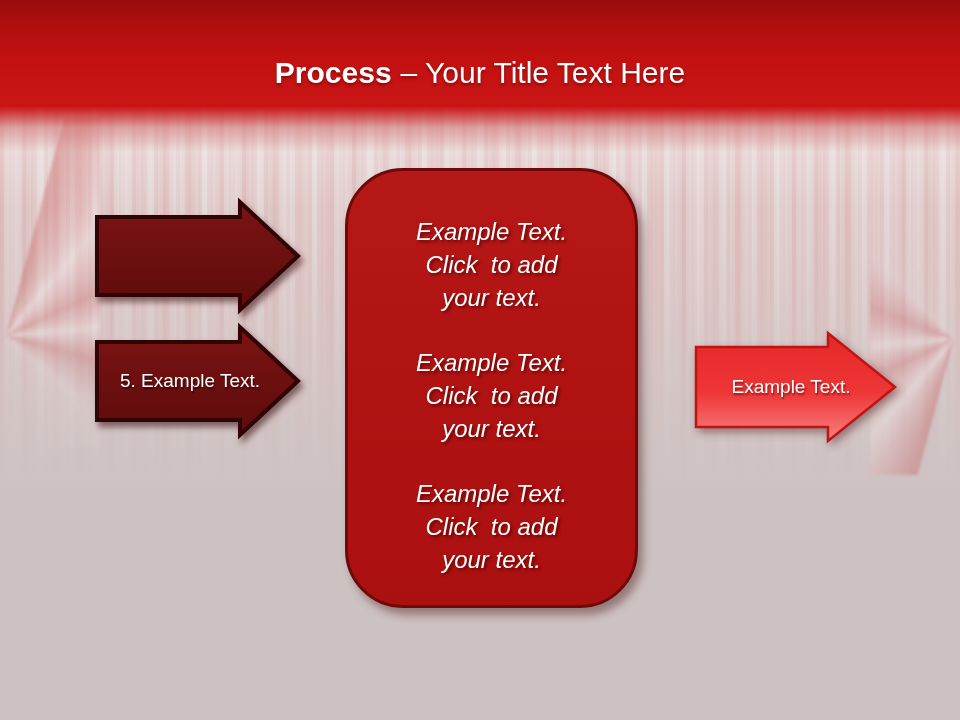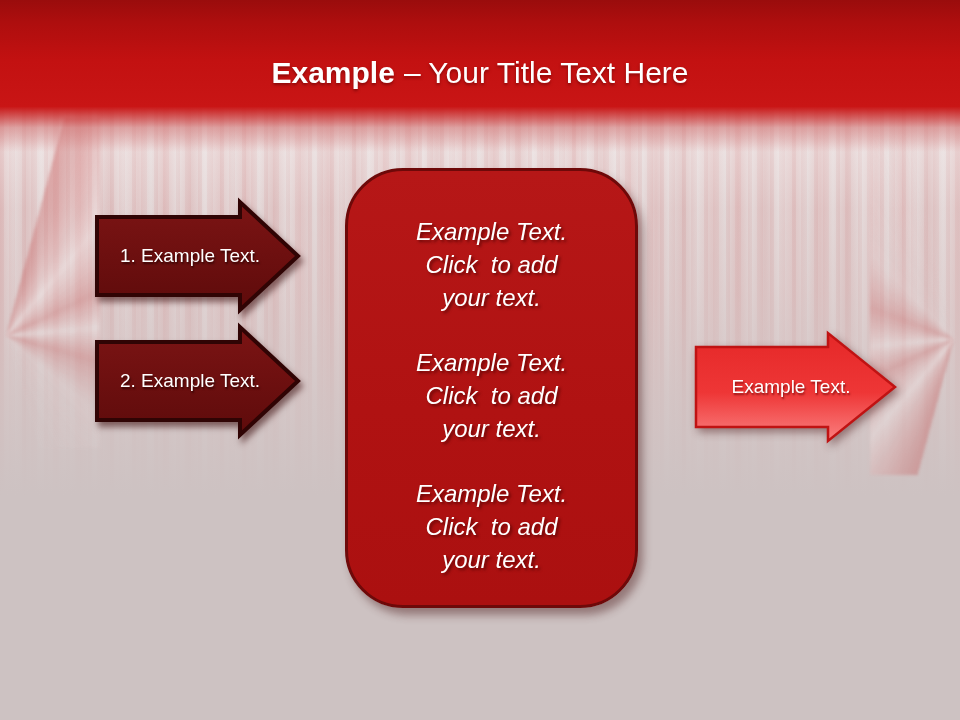--- a/index.html
+++ b/index.html
@@ -115,49 +115,48 @@
 <div class="slide">
 
   <div class="curtain">
     <div class="streaks"></div>
     <div class="drape left"></div>
     <div class="drape right"></div>
   </div>
 
   <div class="header-band"></div>
   <div class="slide-title">
-    <span class="emph">Example</span><span class="rest">– Your Title Text Here</span>
+    <span class="emph">Process</span><span class="rest">– Your Title Text Here</span>
   </div>
 
   <svg width="0" height="0" style="position:absolute">
     <defs>
       <linearGradient id="maroonGrad" x1="0" y1="0" x2="0" y2="1">
         <stop offset="0" stop-color="#7c1414"></stop>
         <stop offset="1" stop-color="#5e0b0b"></stop>
       </linearGradient>
       <linearGradient id="brightGrad" x1="0" y1="0" x2="0" y2="1">
         <stop offset="0" stop-color="#e52828"></stop>
         <stop offset="0.55" stop-color="#ee3636"></stop>
         <stop offset="1" stop-color="#fa8080"></stop>
       </linearGradient>
     </defs>
   </svg>
 
   <div class="larrow pos1">
     <svg viewBox="0 0 207 116">
       <polygon points="2,19 145,19 145,4 203,58 145,112 145,97 2,97" fill="url(#maroonGrad)" stroke="#300404" stroke-width="4" stroke-linejoin="miter"></polygon>
     </svg>
-    <div class="larrow-label">1. Example Text.</div>
   </div>
 
   <div class="larrow pos2">
     <svg viewBox="0 0 207 116">
       <polygon points="2,19 145,19 145,4 203,58 145,112 145,97 2,97" fill="url(#maroonGrad)" stroke="#300404" stroke-width="4" stroke-linejoin="miter"></polygon>
     </svg>
-    <div class="larrow-label">2. Example Text.</div>
+    <div class="larrow-label">5. Example Text.</div>
   </div>
 
 
   <div class="panel">
     <div class="panel-content">
       <div class="panel-block">
         <div class="panel-line">Example Text.</div>
         <div class="panel-line">Click  to add</div>
         <div class="panel-line">your text.</div>
       </div>

